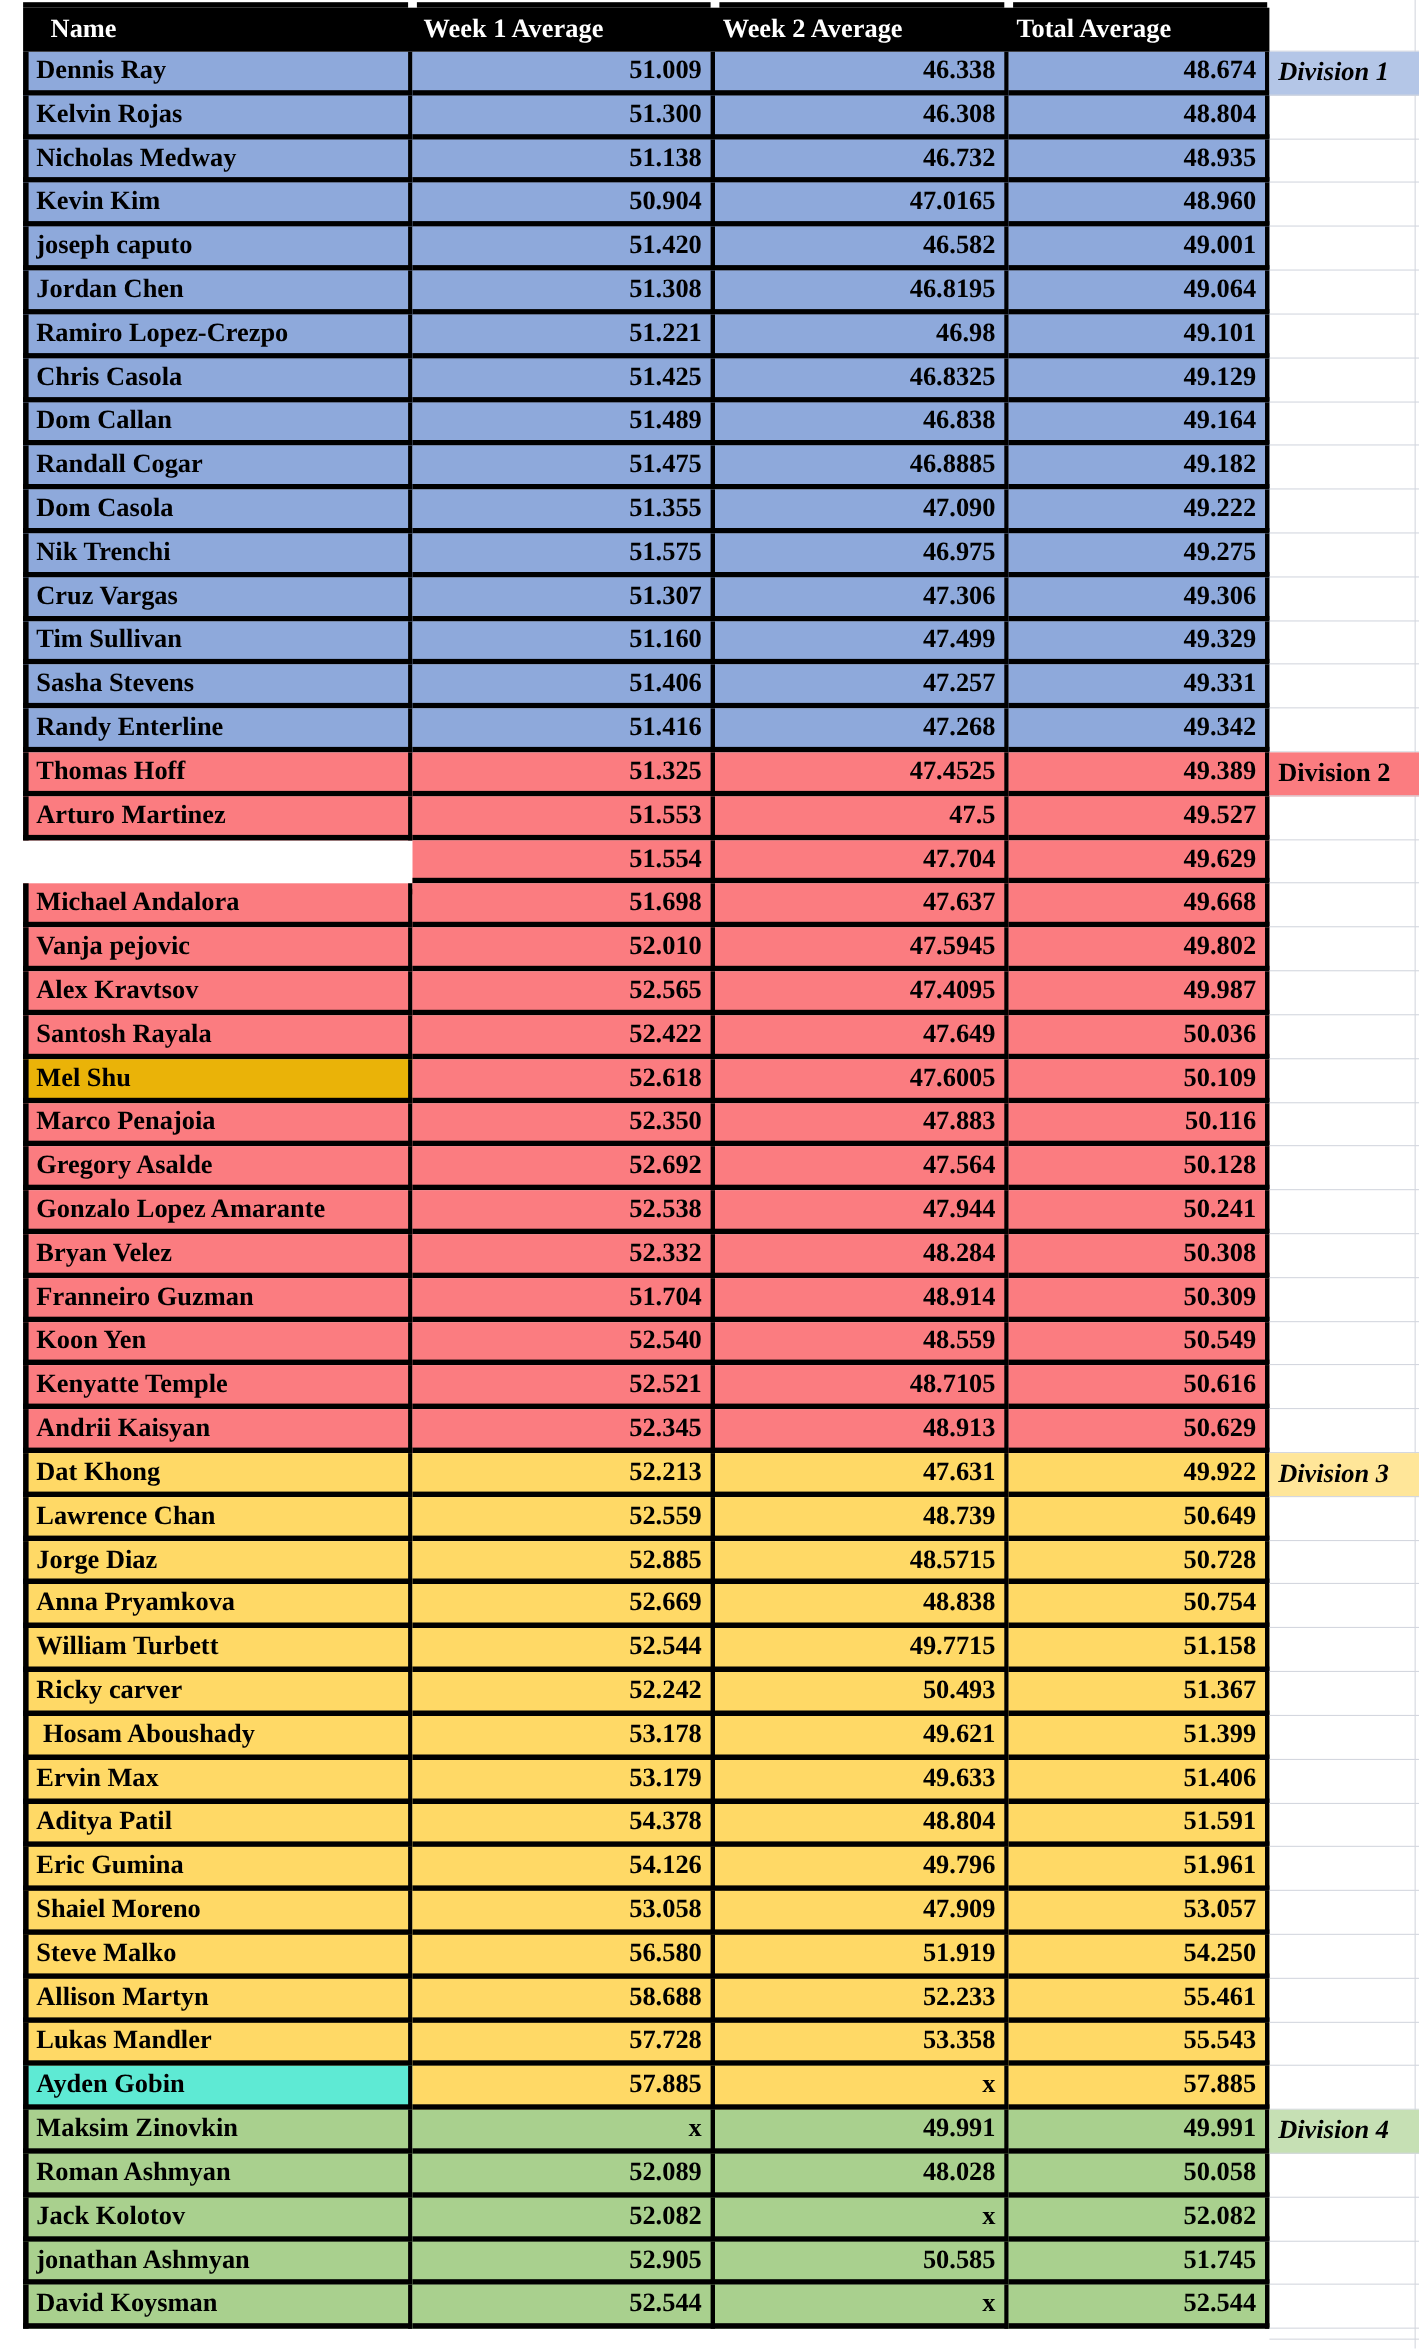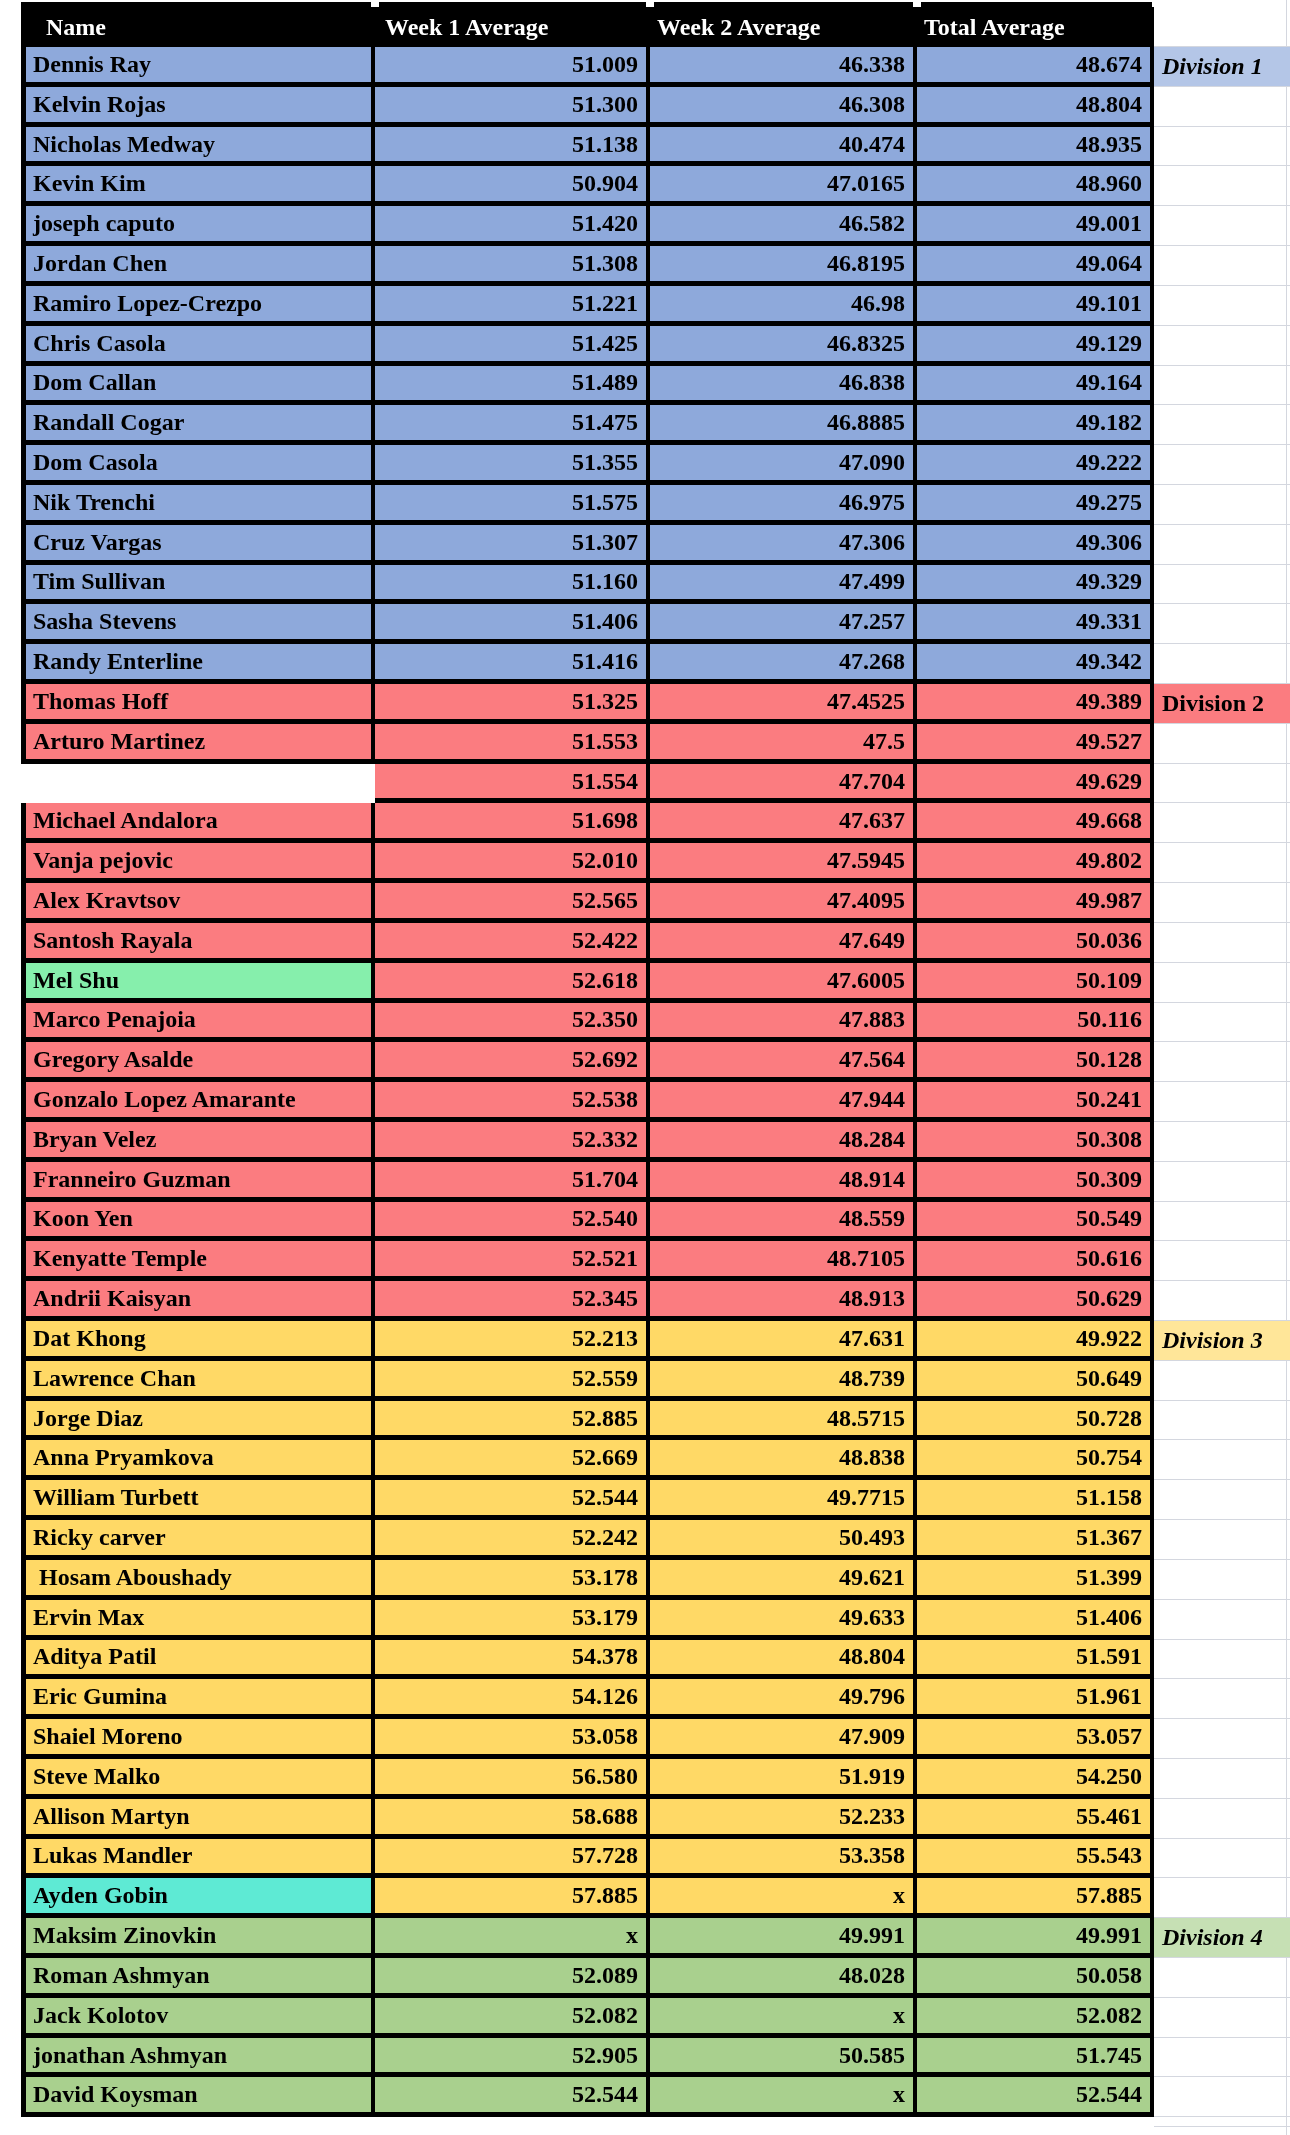--- a/index.html
+++ b/index.html
@@ -88,21 +88,21 @@
     <div class="cell c-name" style="background: rgb(142, 169, 219);">Kelvin Rojas</div>
     <div class="cell c-num c-w1" style="background: rgb(142, 169, 219);">51.300</div>
     <div class="cell c-num c-w2" style="background: rgb(142, 169, 219);">46.308</div>
     <div class="cell c-num c-tot" style="background: rgb(142, 169, 219);">48.804</div>
     <div class="cell c-div"></div>
   </div>
 
   <div class="row">
     <div class="cell c-name" style="background: rgb(142, 169, 219);">Nicholas Medway</div>
     <div class="cell c-num c-w1" style="background: rgb(142, 169, 219);">51.138</div>
-    <div class="cell c-num c-w2" style="background: rgb(142, 169, 219);">40.474</div>
+    <div class="cell c-num c-w2" style="background: rgb(142, 169, 219);">46.732</div>
     <div class="cell c-num c-tot" style="background: rgb(142, 169, 219);">48.935</div>
     <div class="cell c-div"></div>
   </div>
 
   <div class="row">
     <div class="cell c-name" style="background: rgb(142, 169, 219);">Kevin Kim</div>
     <div class="cell c-num c-w1" style="background: rgb(142, 169, 219);">50.904</div>
     <div class="cell c-num c-w2" style="background: rgb(142, 169, 219);">47.0165</div>
     <div class="cell c-num c-tot" style="background: rgb(142, 169, 219); font-family: Liberation Serif, serif;">48.960</div>
     <div class="cell c-div"></div>
@@ -254,21 +254,21 @@
 
   <div class="row">
     <div class="cell c-name" style="background: rgb(251, 124, 128);">Santosh Rayala</div>
     <div class="cell c-num c-w1" style="background: rgb(251, 124, 128);">52.422</div>
     <div class="cell c-num c-w2" style="background: rgb(251, 124, 128);">47.649</div>
     <div class="cell c-num c-tot" style="background: rgb(251, 124, 128);">50.036</div>
     <div class="cell c-div"></div>
   </div>
 
   <div class="row">
-    <div class="cell c-name" style="background: #86efac;">Mel Shu</div>
+    <div class="cell c-name" style="background: #eab308;">Mel Shu</div>
     <div class="cell c-num c-w1" style="background: rgb(251, 124, 128);">52.618</div>
     <div class="cell c-num c-w2" style="background: rgb(251, 124, 128);">47.6005</div>
     <div class="cell c-num c-tot" style="background: rgb(251, 124, 128);">50.109</div>
     <div class="cell c-div"></div>
   </div>
 
   <div class="row">
     <div class="cell c-name" style="background: rgb(251, 124, 128);">Marco Penajoia</div>
     <div class="cell c-num c-w1" style="background: rgb(251, 124, 128);">52.350</div>
     <div class="cell c-num c-w2" style="background: rgb(251, 124, 128);">47.883</div>

